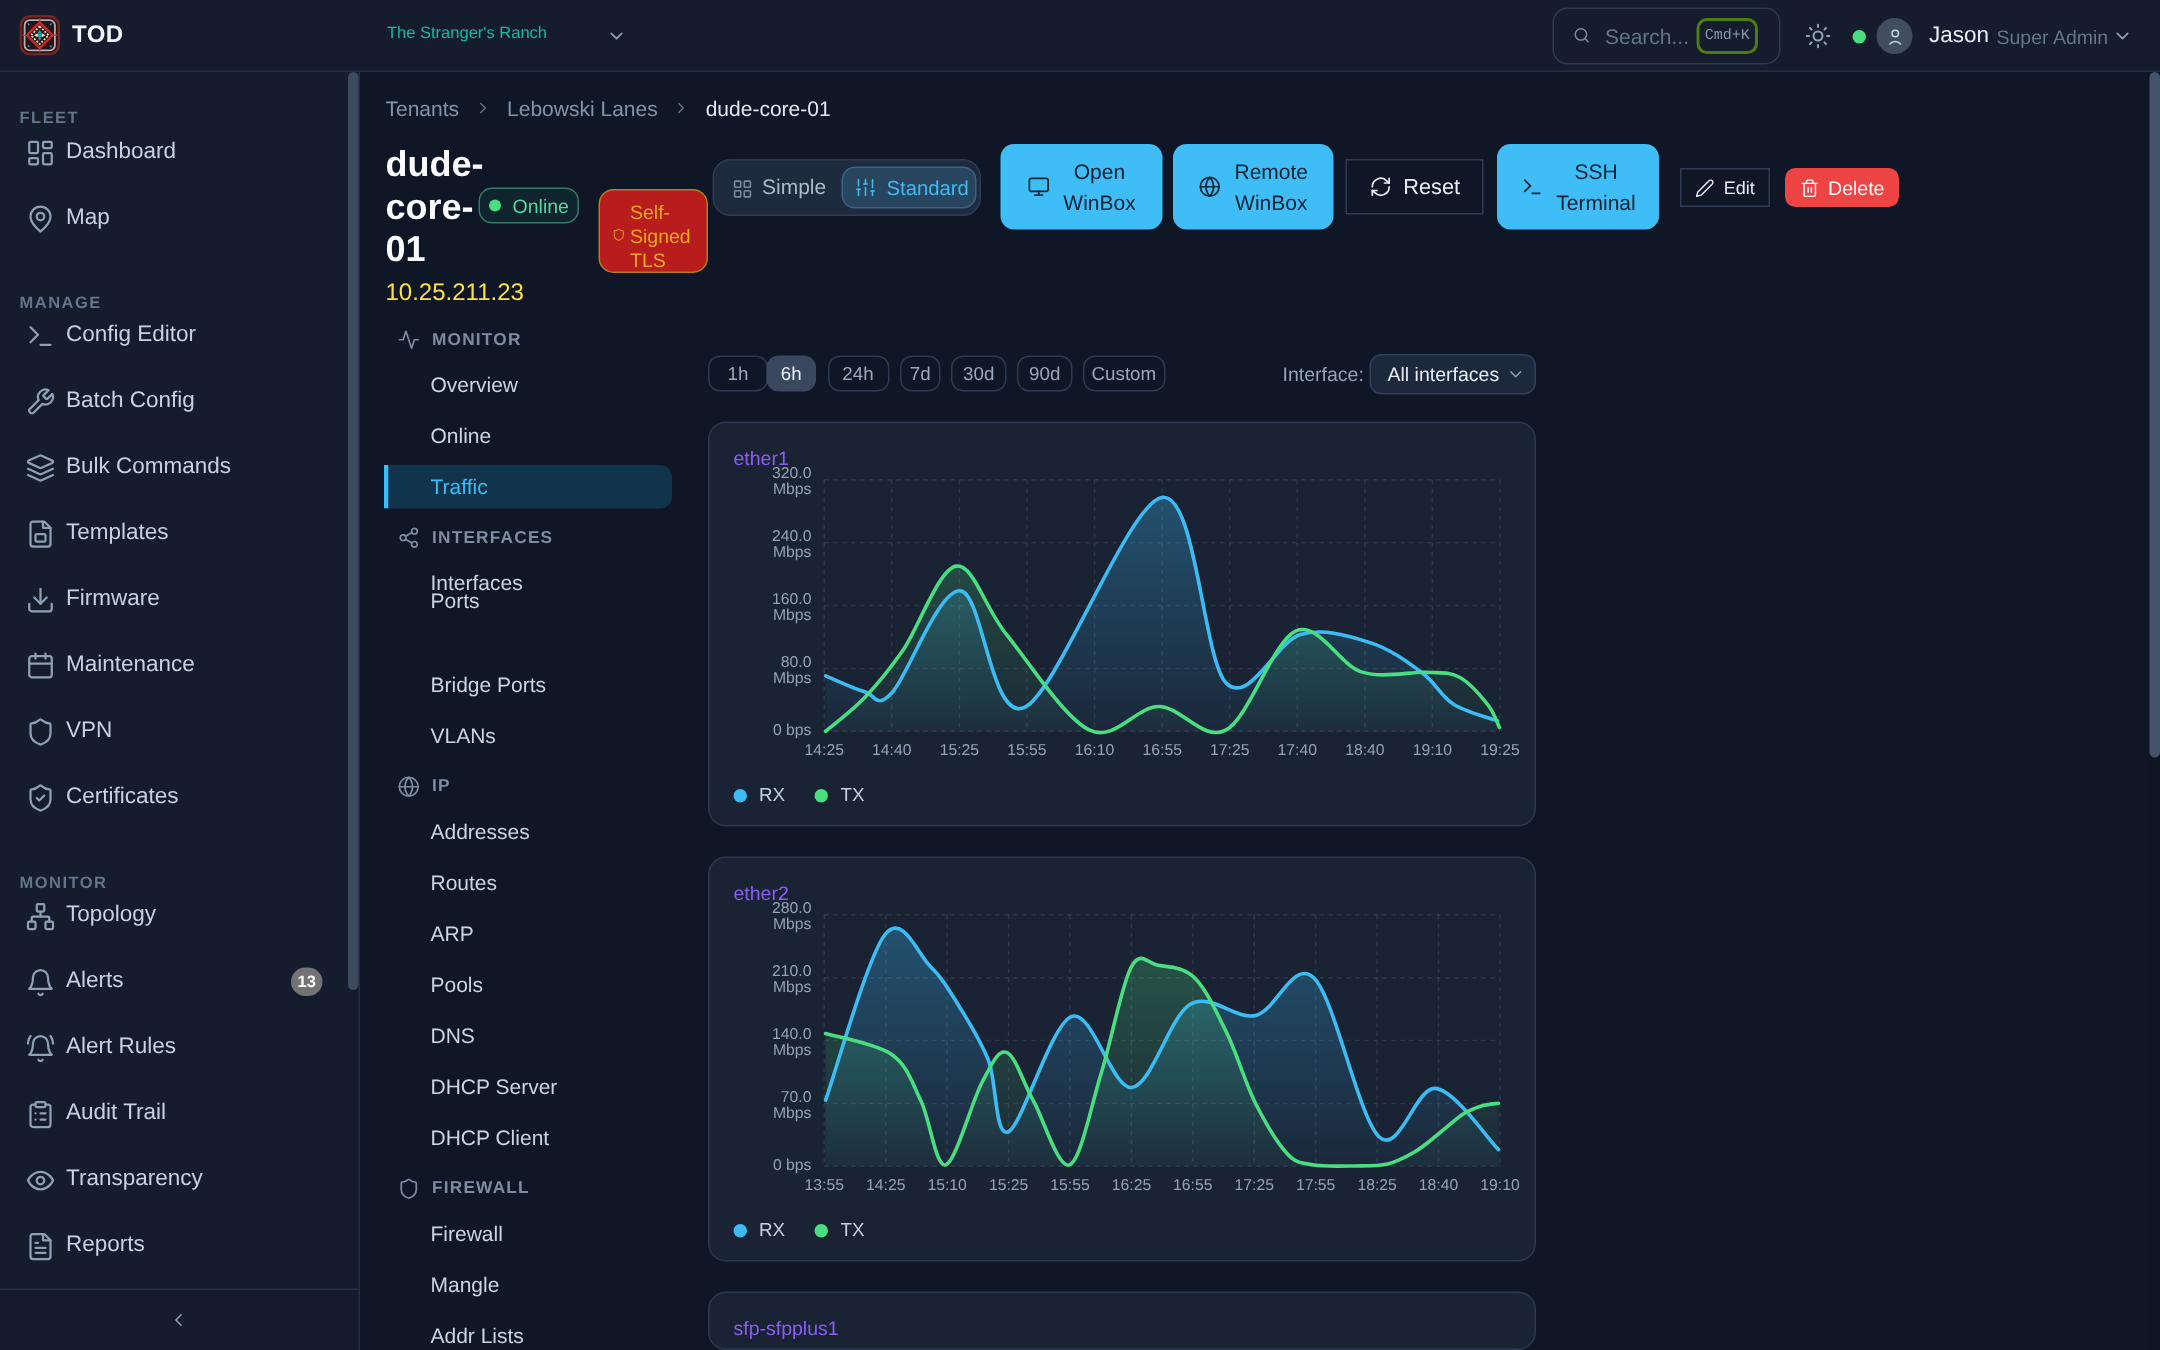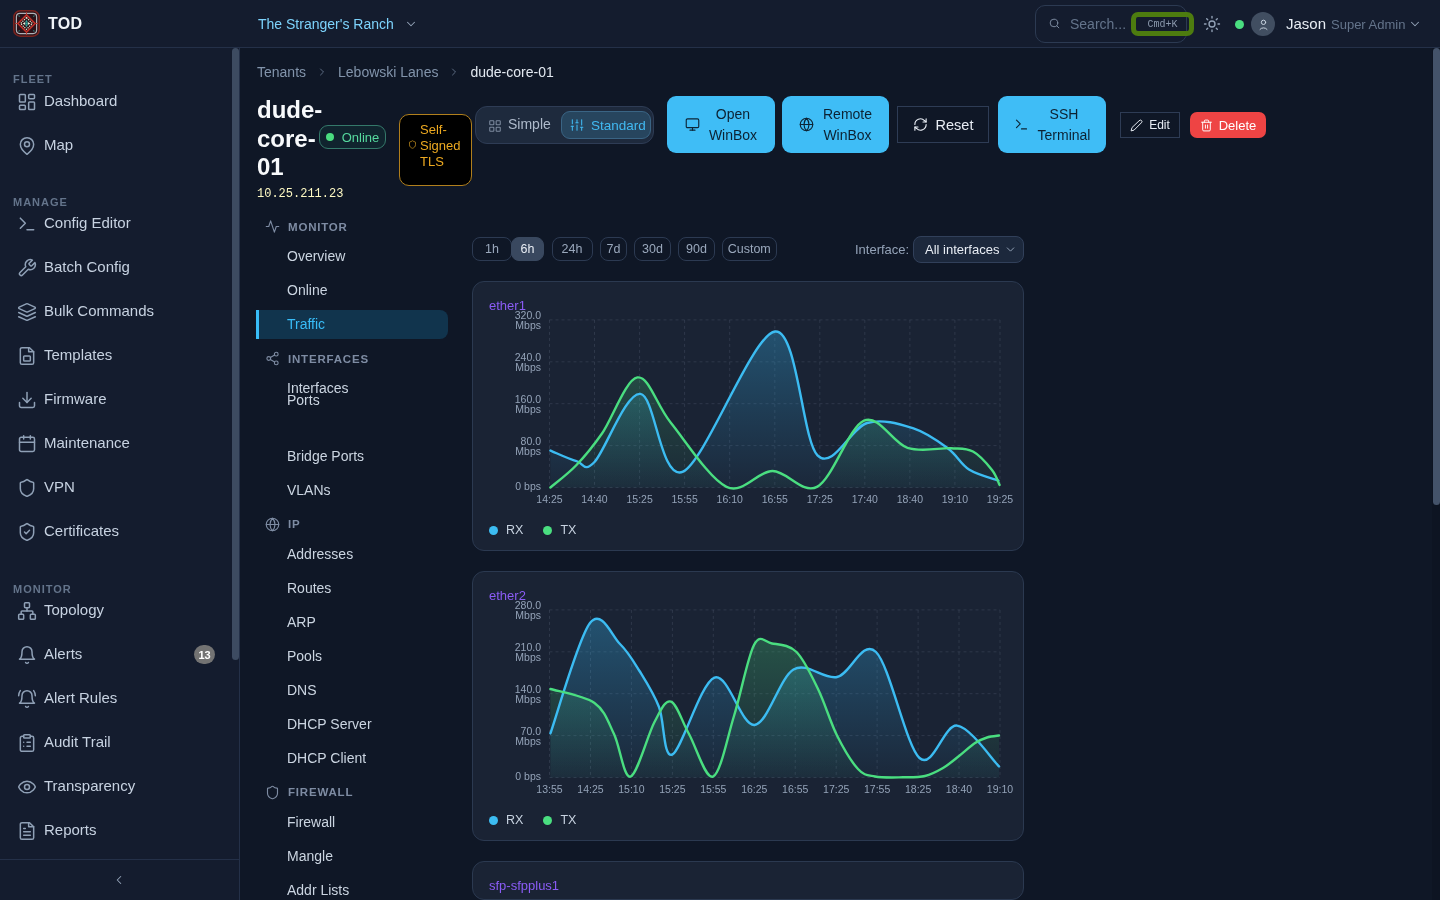--- a/index.html
+++ b/index.html
@@ -33,35 +33,35 @@
 <rect x="3.4" y="3.4" width="20.2" height="20.2" rx="3.5" fill="none" stroke="#adb1b6" stroke-width="1.2"></rect>
 <path d="M13.5 4.9 22.1 13.5 13.5 22.1 4.9 13.5Z" fill="none" stroke="#c03028" stroke-width="1.5"></path>
 <path d="M13.5 7.6 19.4 13.5 13.5 19.4 7.6 13.5Z" fill="none" stroke="#ecdfc6" stroke-width="1.2" stroke-dasharray="1.3 1"></path>
 <path d="M9.7 13.5l2.5-1.4v2.8zM17.3 13.5l-2.5-1.4v2.8z" fill="#f3ead2"></path>
 <path d="M13.5 9.7l1.3 2.3h-2.6zM13.5 17.3l1.3-2.3h-2.6z" fill="#2ba39b"></path>
 <rect x="12.3" y="12.3" width="2.4" height="2.4" fill="#2ba39b"></rect>
 <path d="M5.3 5.3l1.8.7-1.1 1.1zM21.7 5.3l-1.8.7 1.1 1.1zM5.3 21.7l1.8-.7-1.1-1.1zM21.7 21.7l-1.8-.7 1.1-1.1z" fill="#2ba39b"></path>
 <path d="M13.5 2.2v2M13.5 22.8v2M2.2 13.5h2M22.8 13.5h2" stroke="#b84038" stroke-width="1"></path>
 </svg>
 <div class="abs" style="left:48px;top:15px;font-size:16px;font-weight:700;color:#f1f5f9;letter-spacing:.02em">TOD</div>
-<div class="abs" style="left:258px;top:15.5px;font-size:14px;color:#7dd3fc">The Stranger's Ranch</div>
+<div class="abs" style="left:258px;top:15.5px;font-size:11px;color:#14b8a6">The Stranger's Ranch</div>
 <div class="abs" style="left:404px;top:17px;color:#94a3b8">
       <svg class="icon ic" width="14" height="14" viewBox="0 0 24 24">
         <path d="m6 9 6 6 6-6"></path>
       </svg>
     </div>
 <div class="abs" style="left:1035px;top:5px;width:152px;height:38px;border:1px solid #2c3a52;border-radius:10px"></div>
 <div class="abs" style="left:1048px;top:17px;color:#7d8ca1">
       <svg class="icon ic" width="13" height="13" viewBox="0 0 24 24" stroke-width="2">
         <circle cx="11" cy="11" r="7"></circle>
         <path d="m20 20-3.5-3.5"></path>
       </svg>
     </div>
 <div class="abs" style="left:1070px;top:16px;font-size:14px;color:#64748b">Search...</div>
-<div class="abs" style="left:1131px;top:12px;width:63px;height:24px;border:5px solid #4d7c0f;border-radius:7px;display:flex;align-items:center;justify-content:center;font-family:'Liberation Mono',monospace;font-size:10px;color:#8b99ad">Cmd+K</div>
+<div class="abs" style="left:1131px;top:12px;width:41px;height:24px;border:2px solid #4d7c0f;border-radius:7px;display:flex;align-items:center;justify-content:center;font-family:'Liberation Mono',monospace;font-size:10px;color:#8b99ad">Cmd+K</div>
 <div class="abs" style="left:1203px;top:15px;color:#94a3b8">
       <svg class="icon ic" width="18" height="18" viewBox="0 0 24 24">
         <circle cx="12" cy="12" r="4"></circle>
         <path d="M12 2v2"></path>
         <path d="M12 20v2"></path>
         <path d="m4.93 4.93 1.41 1.41"></path>
         <path d="m17.66 17.66 1.41 1.41"></path>
         <path d="M2 12h2"></path>
         <path d="M20 12h2"></path>
         <path d="m6.34 17.66-1.41 1.41"></path>
@@ -234,26 +234,26 @@
     </span>
     <span>Lebowski Lanes</span>
     <span style="color:#64748b">
       <svg class="icon ic" width="12" height="12" viewBox="0 0 24 24">
         <path d="m9 18 6-6-6-6"></path>
       </svg>
     </span>
     <span style="color:#e2e8f0">dude-core-01</span>
   </div>
 <div class="abs" style="left:257px;top:96px;font-size:24px;font-weight:700;color:#f8fafc;line-height:28.6px">dude-<br>core-<br>01</div>
-<div class="abs" style="left:257px;top:186.5px;font-family:Liberation Mono, monospace;font-size:12px;color:#fef9c3">10.25.211.23</div>
+<div class="abs" style="left:257px;top:186.5px;font-family:Liberation Sans, sans-serif;font-size:16px;color:#fde047">10.25.211.23</div>
 <div class="abs" style="left:319px;top:125px;width:67px;height:24px;border:1px solid #34796a;background:rgba(45,212,160,.07);border-radius:9px;display:flex;align-items:center;justify-content:center;gap:8px">
     <span style="width:8px;height:8px;border-radius:50%;background:#4ade80"></span>
     <span style="font-size:13px;color:#56d99e">Online</span>
   </div>
-<div class="abs" style="left:399px;top:114px;width:73px;height:72px;border:1.5px solid #b07f1c;background:#000000;border-radius:10px">
+<div class="abs" style="left:399px;top:126px;width:73px;height:56px;border:1.5px solid #b07f1c;background:#b91c1c;border-radius:10px">
     <svg class="icon abs" style="left:8px;top:25px;color:#d9a022" width="9" height="9" viewBox="0 0 24 24" stroke-width="2.6">
       <path d="M20 13c0 5-3.5 7.5-7.66 8.95a1 1 0 0 1-.67-.01C7.5 20.5 4 18 4 13V6a1 1 0 0 1 1-1c2 0 4.5-1.2 6.24-2.72a1.17 1.17 0 0 1 1.52 0C14.51 3.81 17 5 19 5a1 1 0 0 1 1 1z"></path>
     </svg>
     <div class="abs" style="left:20px;top:7px;font-size:13px;line-height:16px;color:#eda920">Self-<br>Signed<br>TLS</div>
   </div>
 <div class="abs" style="left:475px;top:106px;width:179px;height:37.5px;background:#1e2a3d;border:1px solid #2e3c55;border-radius:12px"></div>
 <div class="abs" style="left:488px;top:118.5px;color:#7d8b9f">
     <svg class="icon ic" width="14" height="14" viewBox="0 0 24 24">
       <rect x="3" y="3" width="7" height="7" rx="1"></rect>
       <rect x="14" y="3" width="7" height="7" rx="1"></rect>

